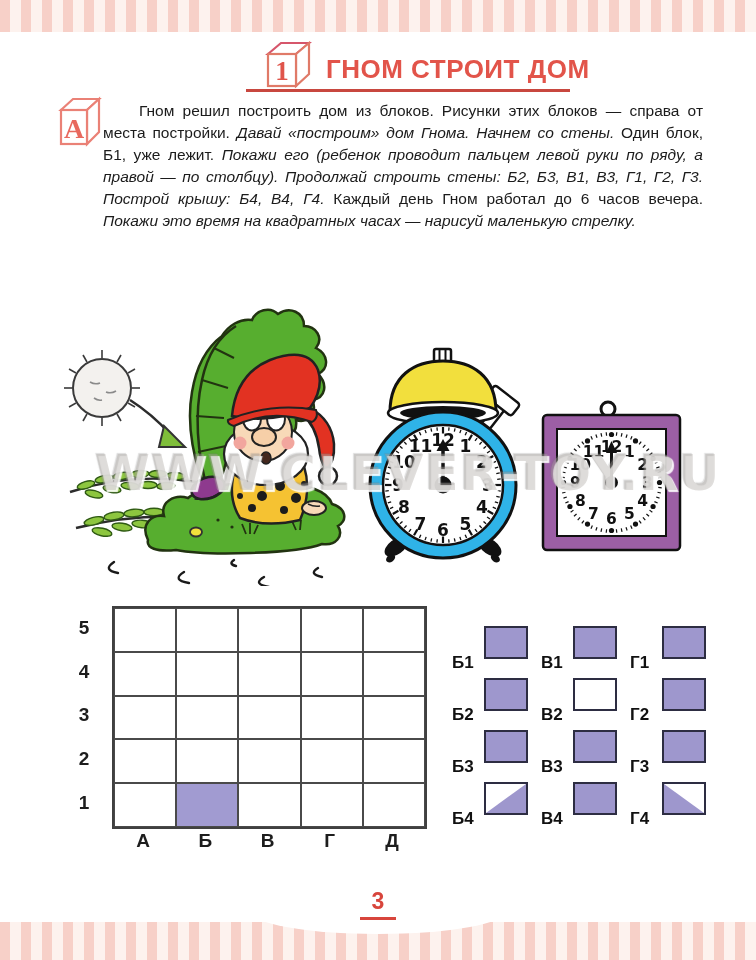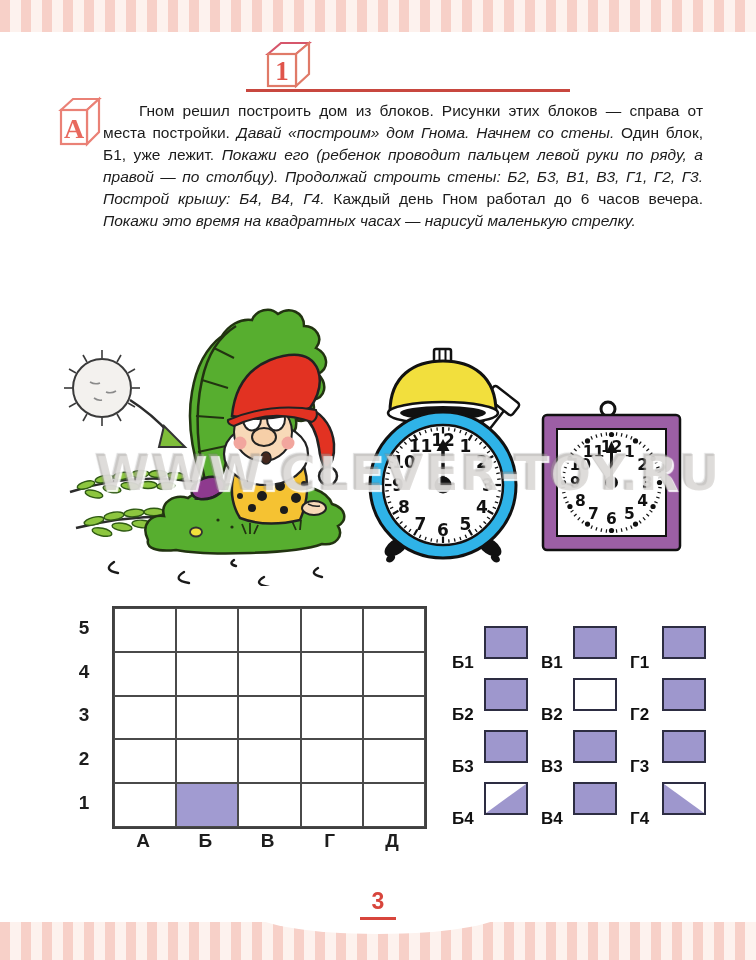--- a/index.html
+++ b/index.html
@@ -71,20 +71,21 @@
   <div class="stripe-band stripe-bottom"></div>
 
   <div class="header">
     <div class="header-underline"></div>
     <svg class="header-cube" width="54" height="50" viewBox="0 0 54 50">
       <polygon points="10,14 23,3 51,3 38,14" fill="#fff" stroke="#d6566b" stroke-width="2.2"></polygon>
       <polygon points="38,14 51,3 51,34 38,46" fill="#fff" stroke="#e07a68" stroke-width="2.2"></polygon>
       <rect x="10" y="14" width="28" height="32" fill="#fff" stroke="#e07a68" stroke-width="2.2"></rect>
       <text x="24" y="40" text-anchor="middle" font-family="Liberation Serif, serif" font-size="27" font-weight="bold" fill="#e0544a">1</text>
     </svg>
+    <span class="header-title">ГНОМ СТРОИТ ДОМ</span>
   </div>
 
   <svg class="a-cube" width="48" height="52" viewBox="0 0 48 52">
     <polygon points="7,14 19,3 45,3 33,14" fill="#fff" stroke="#ea8176" stroke-width="2.2"></polygon>
     <polygon points="33,14 45,3 45,36 33,48" fill="#fff" stroke="#ea8176" stroke-width="2.2"></polygon>
     <rect x="7" y="14" width="26" height="34" fill="#fff" stroke="#ea8176" stroke-width="2.2"></rect>
     <text x="20" y="42" text-anchor="middle" font-family="Liberation Serif, serif" font-size="28" font-weight="bold" fill="#e8695e">А</text>
   </svg>
 
   <div class="text-block">

